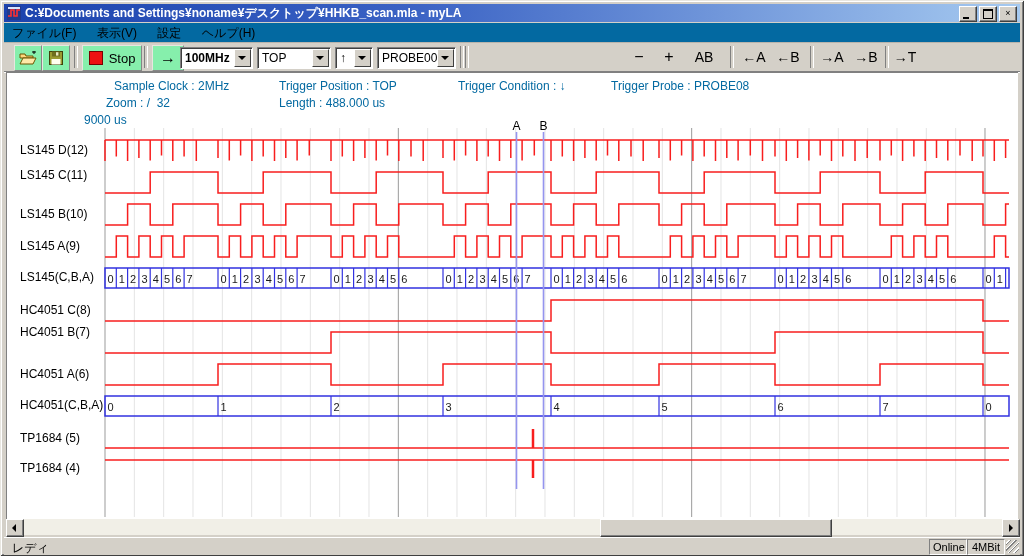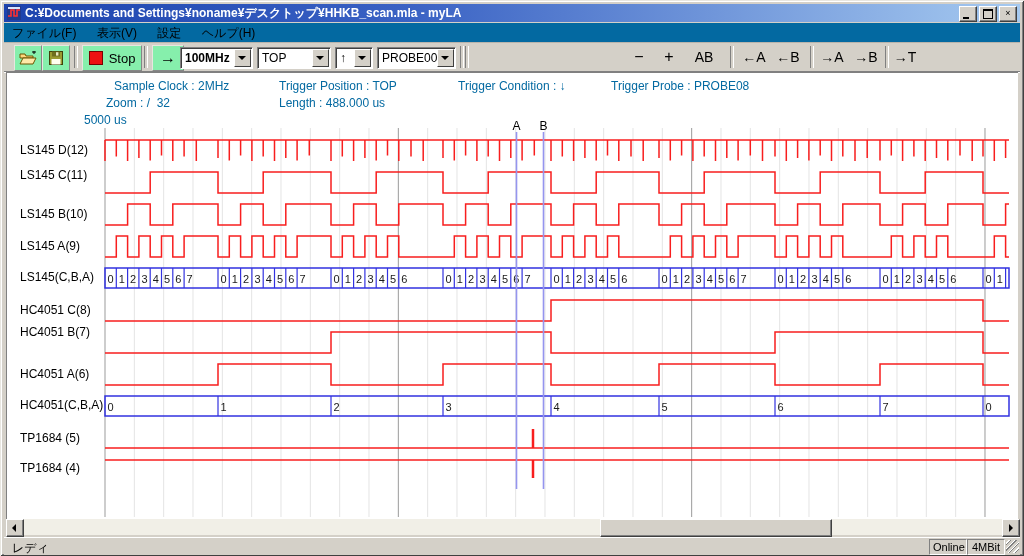--- a/index.html
+++ b/index.html
@@ -135,21 +135,21 @@
     <div class="flatbtn" style="left:886px;width:30px;">→T</div>
   </div>
 
   <div class="client">
     <div class="infotext" style="left:107px;top:6px;">Sample Clock : 2MHz</div>
     <div class="infotext" style="left:272px;top:6px;">Trigger Position : TOP</div>
     <div class="infotext" style="left:439px;top:6px;margin-left:12px;">Trigger Condition : ↓</div>
     <div class="infotext" style="left:604px;top:6px;">Trigger Probe : PROBE08</div>
     <div class="infotext" style="left:99px;top:23px;">Zoom : /  32</div>
     <div class="infotext" style="left:272px;top:23px;">Length : 488.000 us</div>
-    <div class="infotext" style="left:77px;top:40px;">5000 us</div>
+    <div class="infotext" style="left:77px;top:40px;">9000 us</div>
   </div>
 
   <div id="channel-labels">
       <div class="chlabel" style="top: 142.5px;">LS145 D(12)</div>
       <div class="chlabel" style="top: 168px;">LS145 C(11)</div>
       <div class="chlabel" style="top: 206.5px;">LS145 B(10)</div>
       <div class="chlabel" style="top: 238.5px;">LS145 A(9)</div>
       <div class="chlabel" style="top: 270px;">LS145(C,B,A)</div>
       <div class="chlabel" style="top: 302.5px;">HC4051 C(8)</div>
       <div class="chlabel" style="top: 319px; margin-top: 6px;">HC4051 B(7)</div>

